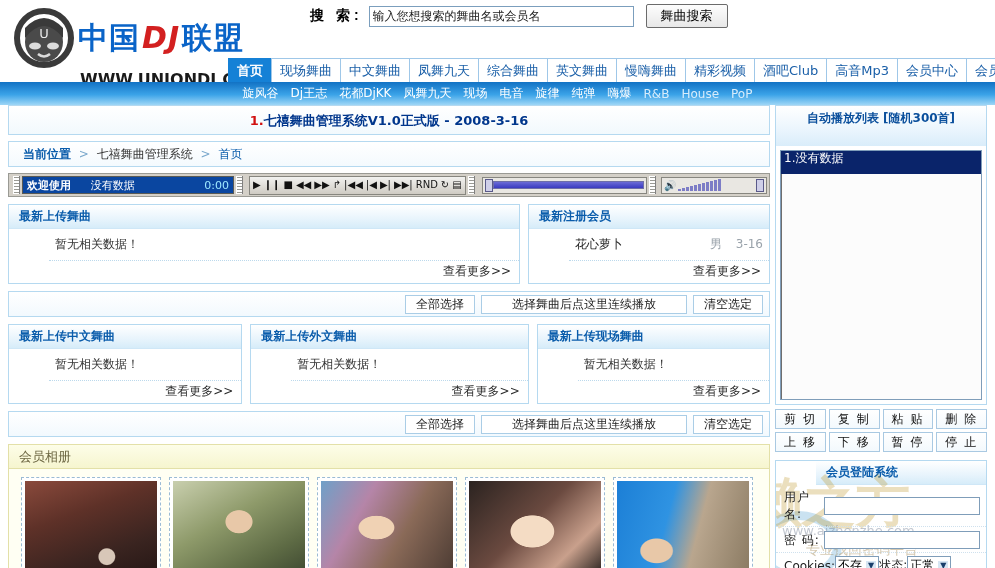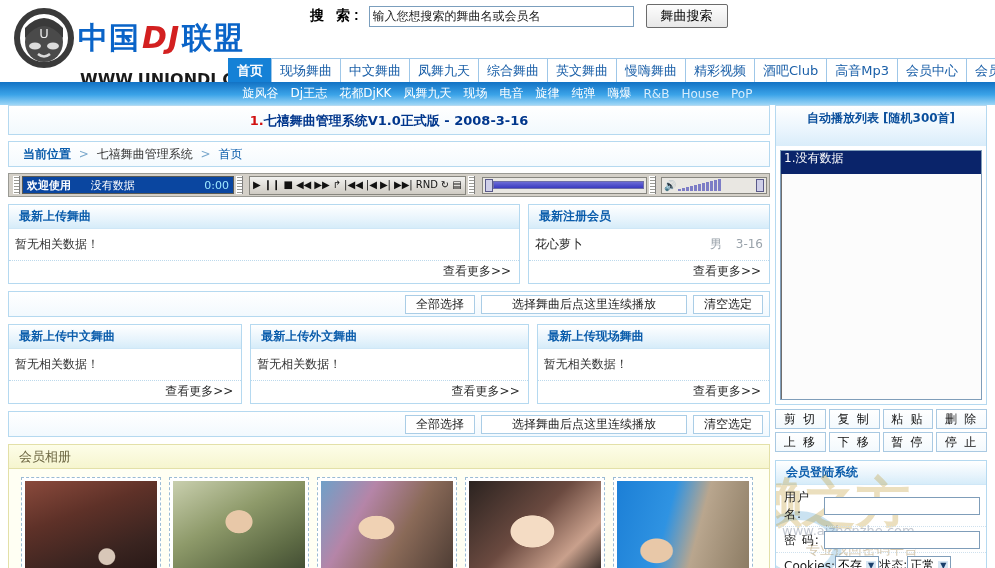--- a/index.html
+++ b/index.html
@@ -171,21 +171,21 @@
     font-size: 12px; font-weight: bold; color: #0a5cab;
     font-family: "DejaVu Sans", sans-serif;
   }
   .box-hd.yellow {
     background: linear-gradient(#fdfde8,#f6f5cf);
     border-bottom: 1px solid #e3e0a8;
     color: #6b6540; font-weight: normal; font-size: 13px;
   }
   .box-body { padding: 7px 6px 3px 6px; font-size: 12px; color: #333;
     border-bottom: 1px dotted #bcd9ec; min-height: 32px;
-    font-family: "DejaVu Sans", sans-serif; }
+    font-family: "DejaVu Sans", sans-serif; margin-left: 40px; }
   .box-ft { height: 22px; line-height: 21px; text-align: right; padding-right: 8px; }
   .box-ft a { font-size: 12px; color: #2b2b2b; text-decoration: none; cursor: pointer;
     font-family: "DejaVu Sans", sans-serif; }
 
   .member-line { display: flex; align-items: center; justify-content: space-between;
     font-size: 12px; color: #222; font-family: "DejaVu Sans", sans-serif; }
   .member-line .meta { color: #9aa3ab; font-size: 12px; }
   .member-line .meta span { margin-left: 10px; }
 
   .actbar {
@@ -223,30 +223,31 @@
   .pl-item {
     height: 23px; line-height: 15px; padding-left: 3px;
     font-size: 12px; color: #fff; background: #0a246a;
     font-family: "DejaVu Sans", sans-serif;
   }
   .pl-btns { display: grid; grid-template-columns: repeat(4, 1fr); gap: 3px; margin-top: 4px; }
   .pl-btn {
     height: 20px; line-height: 18px; text-align: center;
     border: 1px solid #a9c9e2; background: linear-gradient(#ffffff,#f3f9fd);
     font-size: 12px; color: #111; cursor: pointer; letter-spacing: 2px;
-    font-family: Liberation Sans, sans-serif;
+    font-family: Liberation Serif, serif;
   }
 
   .login-box { margin-top: 8px; border: 1px solid #b5d9f0; background: #fff; position: relative; overflow:hidden; }
   .login-hd {
     height: 24px; line-height: 23px; padding-left: 10px;
     background: linear-gradient(#ffffff 0%, #e8f4fc 60%, #d6ecf9 100%);
     border-bottom: 1px solid #cfe7f7;
     font-size: 12px; font-weight: bold; color: #0a5cab;
     font-family: "DejaVu Sans", sans-serif;
+    margin-left: 40px;
   }
   .login-row { display: flex; align-items: center; padding: 4px 6px 3px 8px;
     border-bottom: 1px dotted #cfe1ee; position: relative; z-index: 2; }
   .login-row .lbl { font-size: 12px; color: #222; width: 54px; letter-spacing:1px;
     font-family: "DejaVu Sans", sans-serif; }
   .login-row input {
     flex: 1; height: 18px; border: 1px solid #7f9db9; font-size: 12px; padding: 0 2px;
     background: #fff; font-family: "DejaVu Sans", sans-serif;
   }
   .login-sel { display: flex; align-items: center; padding: 3px 6px 3px 8px; 

